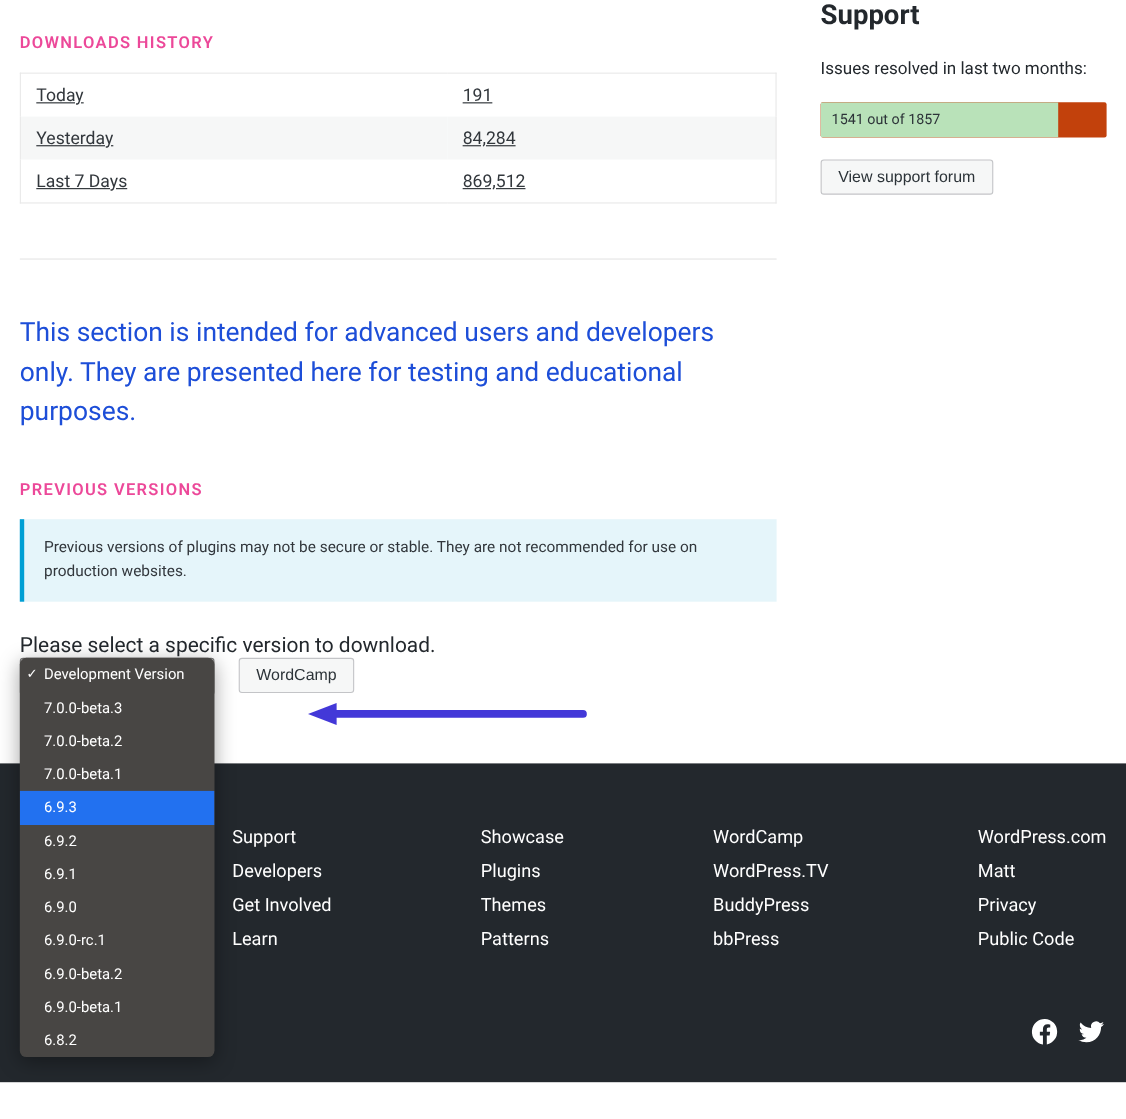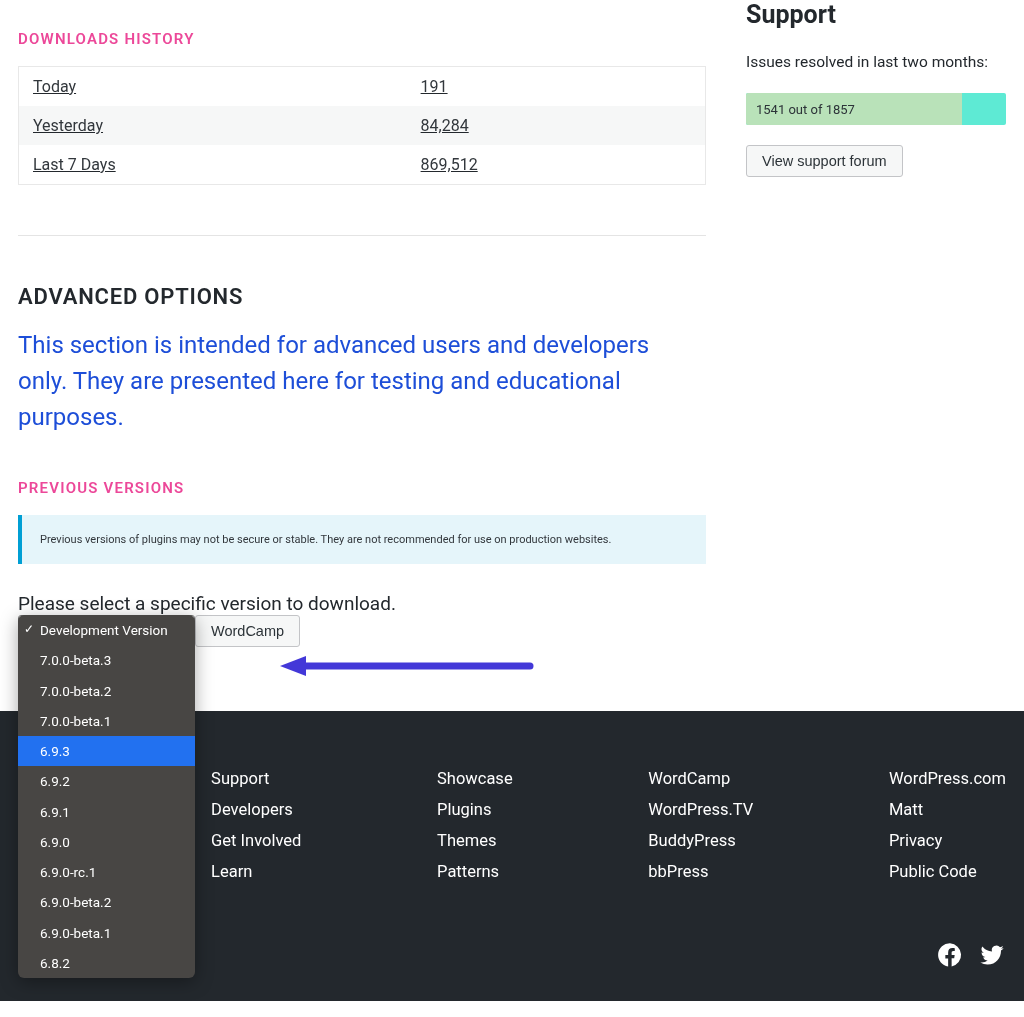--- a/index.html
+++ b/index.html
@@ -13,40 +13,40 @@
 
 table { width: 100%; border-collapse: collapse; border: 1px solid #e8e8e8; text-decoration: underline; }
 table tr:nth-child(even) { background: #f6f7f7; }
 table td { padding: 10px 14px; font-size: 16px; color: #32373c; }
 table td:last-child { }
 
 hr { border: none; border-top: 1px solid #e4e4e4; margin: 50px 0 48px; }
 
 .adv-desc { font-size: 24px; line-height: 1.5; color: #1d4ed8; margin-bottom: 44px; max-width: 640px; }
 
-.notice { background: #e5f5fa; border-left: 4px solid #009fd4; padding: 16px 18px; margin-bottom: 28px; font-size: 11px; line-height: 1.55; color: #32373c; }
+.notice { background: #e5f5fa; border-left: 4px solid #009fd4; padding: 16px 18px; margin-bottom: 28px; font-size: 14px; line-height: 1.55; color: #32373c; }
 
 .select-prompt { font-size: 19px; color: #23282d; }
 
-.row-controls { display: flex; gap: 0; align-items: flex-start; position: relative; }
+.row-controls { display: flex; gap: 22px; align-items: flex-start; position: relative; }
 
 .select-box { position: relative; }
 .native-select { width: 177px; height: 34px; border: 1px solid #7a7a7a; border-radius: 3px; padding: 0 8px; font-size: 14px; background:#fff; }
 .dropdown { position: absolute; top: 0; left: 0; width: 177px; background: #484644; border-radius: 6px; overflow: hidden; box-shadow: 0 4px 18px rgba(0,0,0,.35); z-index: 50; }
 .dropdown .opt { padding: 5px 10px 5px 22px; font-size: 13.5px; color: #fff; cursor: default; line-height: 1.5; position: relative; }
 .dropdown .opt.checked::before { content: "✓"; position: absolute; left: 6px; font-size: 12px; }
 .dropdown .opt.hl { background: #2271f0; }
 
 .btn { background: #f6f7f7; border: 1px solid #c3c4c7; border-radius: 3px; padding: 7px 15px; font-size: 14.5px; color: #2c3338; cursor: pointer; }
 
 .arrow { position: absolute; left: 260px; top: 38px; z-index: 40; }
 
 .sidebar h2 { font-size: 25px; font-weight: 700; margin-bottom: 24px; }
 .support-desc { font-size: 15.5px; margin-bottom: 22px; }
-.bar { height: 32px; background: #5eead4; border-radius: 2px; overflow: hidden; margin-bottom: 20px; }
+.bar { height: 32px; background: #c2410c; border-radius: 2px; overflow: hidden; margin-bottom: 20px; }
 .bar-fill { height: 100%; background: #b9e2b9; display: flex; align-items: center; padding-left: 10px; font-size: 13px; color: #2c3338; width: 83%; }
 
 footer { background: #23282d; color: #fff; position: relative; padding: 58px 18px 10px; margin-top: 62px; min-height: 290px; }
 .foot-cols { display: flex; justify-content: space-between; max-width: 990px; }
 .foot-col a { display: block; color: #fff; text-decoration: none; font-size: 16.5px; margin-bottom: 12px; }
 .foot-bottom { display: flex; align-items: center; justify-content: space-between; margin-top: 48px; }
 .wp-logo { display: flex; align-items: center; gap: 4px; font-size: 17px; letter-spacing: .5px; }
 .wp-logo svg { width: 28px; height: 28px; }
 .socials { display: flex; gap: 14px; }
 .socials svg { width: 28px; height: 28px; fill: #fff; }
@@ -69,21 +69,20 @@
           </tr>
           <tr>
             <td>Last 7 Days</td>
             <td>869,512</td>
           </tr>
         </tbody>
     </table>
 
     <hr>
 
-    <h2 class="adv">ADVANCED OPTIONS</h2>
     <p class="adv-desc">This section is intended for advanced users and developers only. They are presented here for testing and educational purposes.</p>
 
     <h3 class="section-label">PREVIOUS VERSIONS</h3>
     <div class="notice">Previous versions of plugins may not be secure or stable. They are not recommended for use on production websites.</div>
     <p class="select-prompt">Please select a specific version to download.</p>
 
     <div class="row-controls">
       <div class="select-box">
         <select class="native-select"></select>
         <div class="dropdown" id="dropdown">

